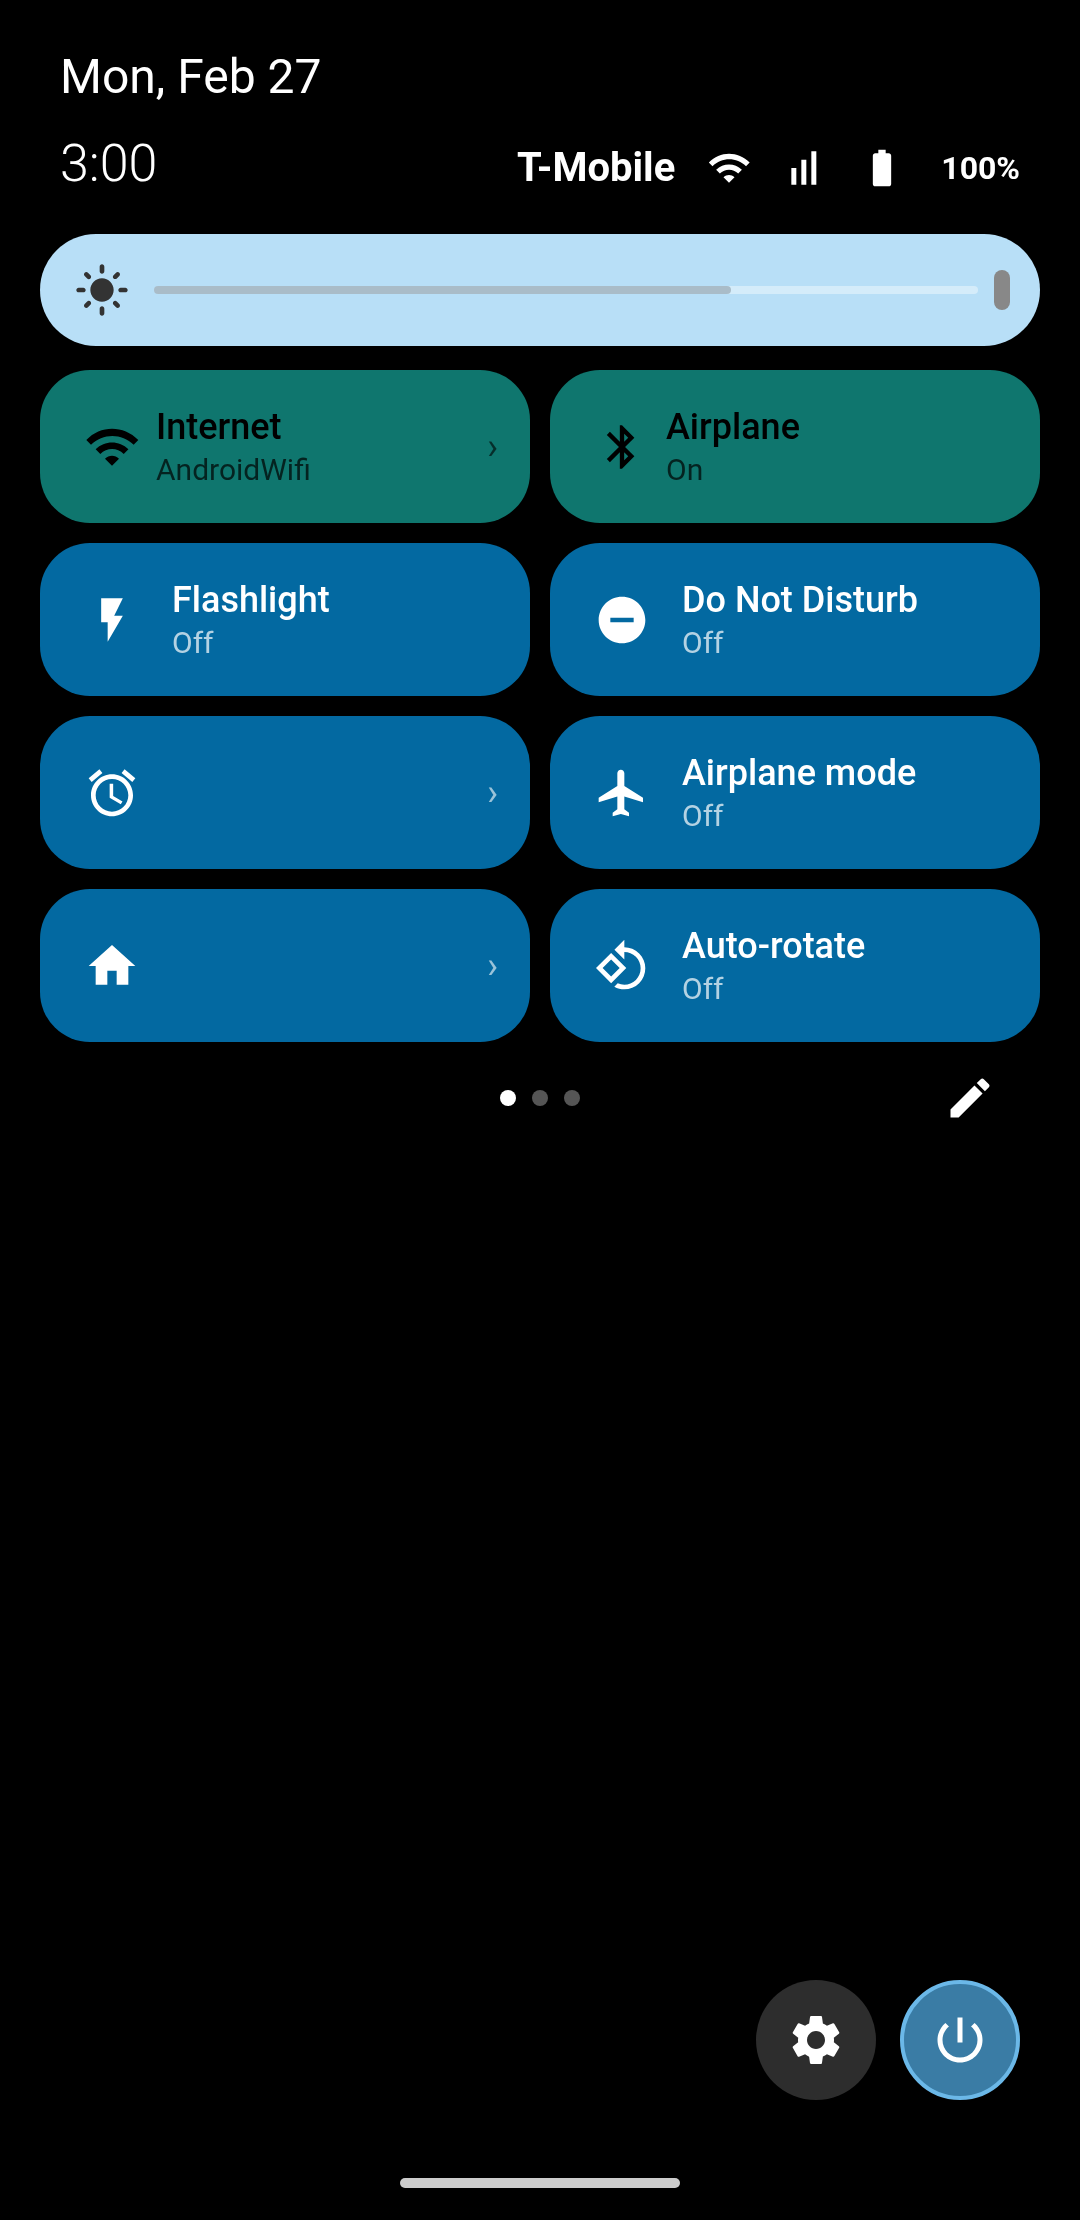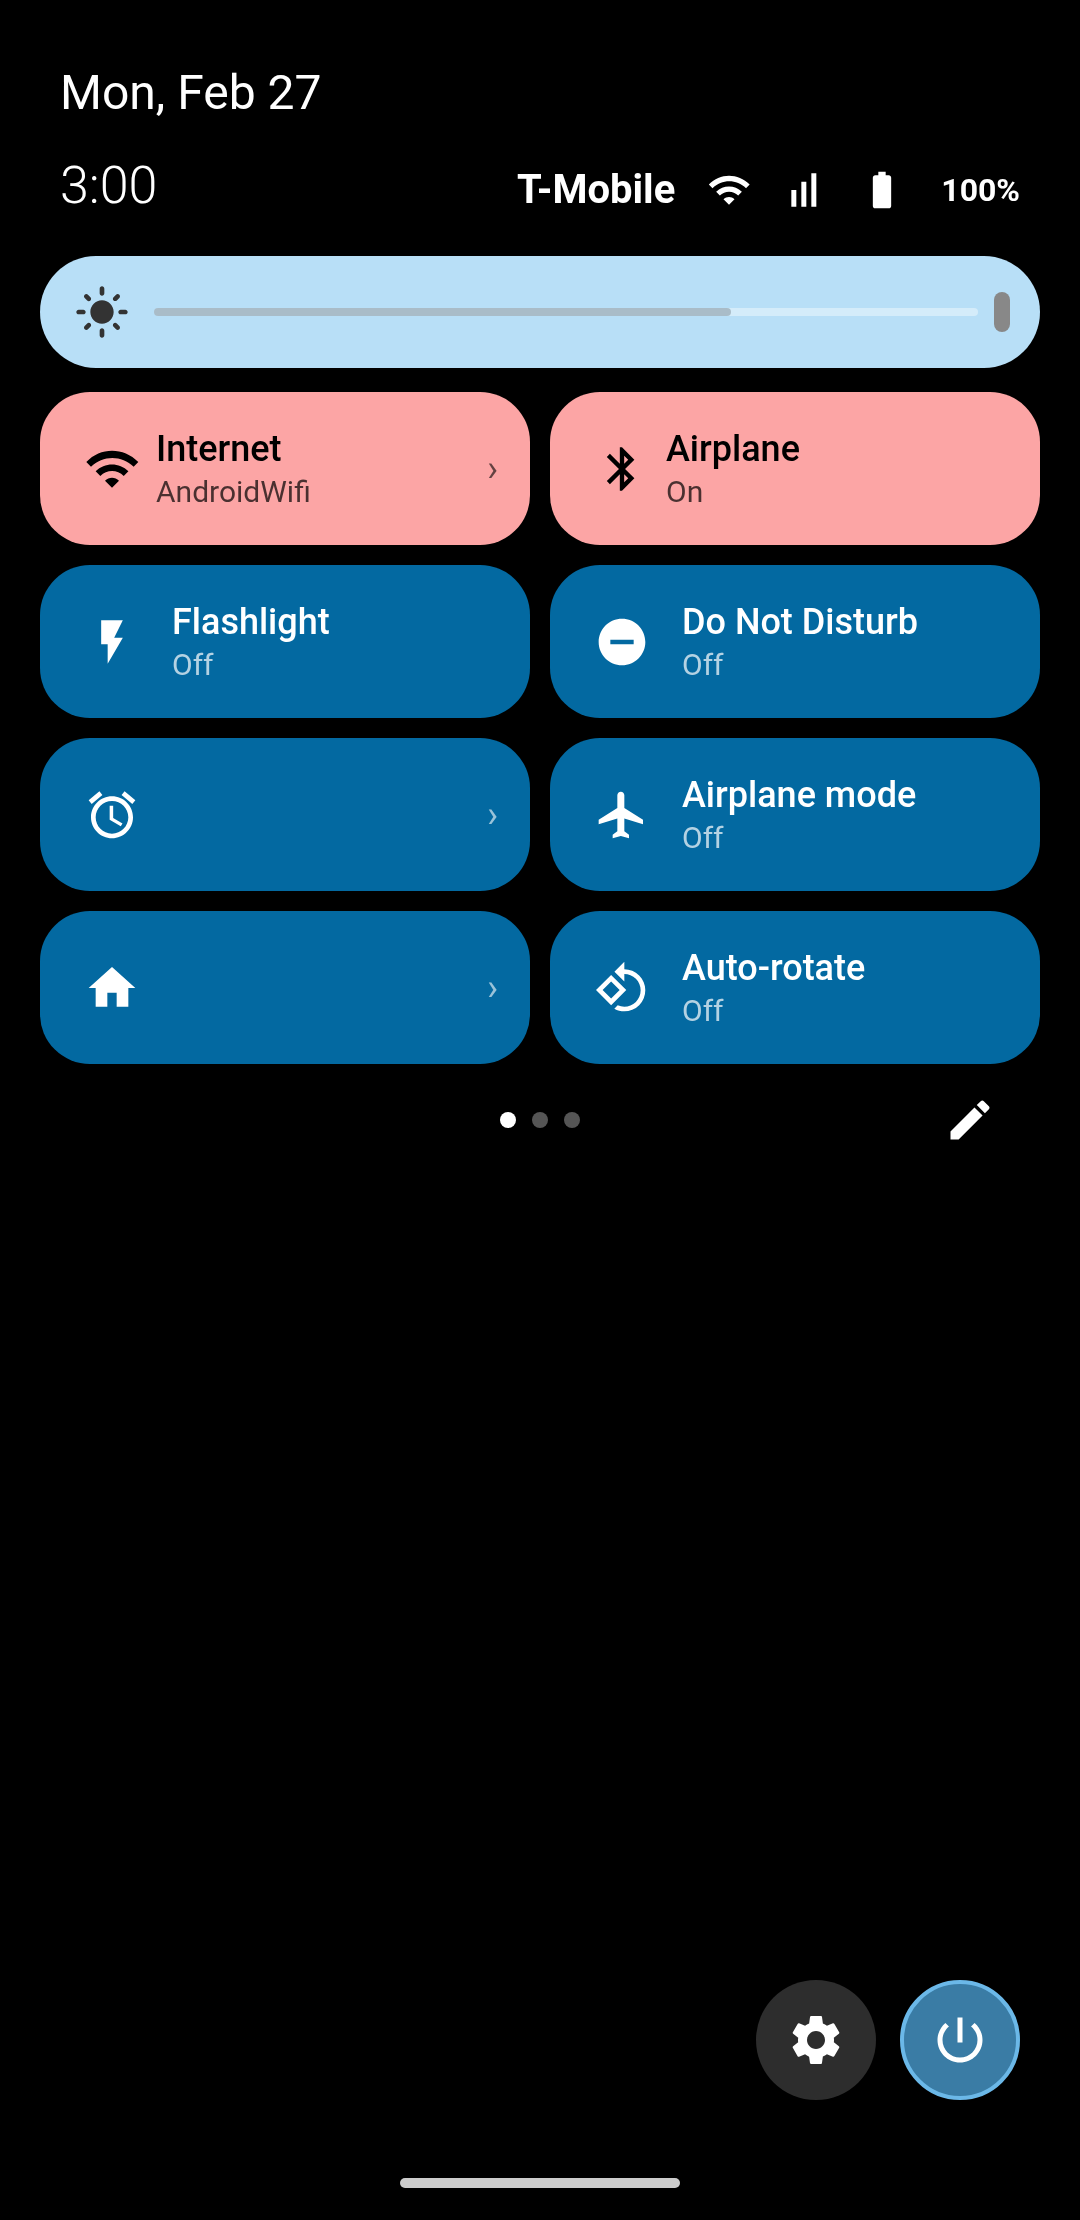--- a/index.html
+++ b/index.html
@@ -14,21 +14,20 @@
       position: relative;
       overflow-x: hidden;
     }
 
     
     .status-bar {
       display: flex;
       justify-content: space-between;
       align-items: flex-start;
       padding: 48px 60px 20px 60px;
-      margin-top: 16px;
     }
 
     .status-date {
       font-size: 48px;
       font-weight: 400;
       color: #fff;
     }
 
     .status-right {
       display: flex;
@@ -48,21 +47,21 @@
       font-weight: 300;
       color: #fff;
       padding: 20px 60px 0 60px;
     }
 
     .status-row {
       display: flex;
       justify-content: space-between;
       align-items: center;
       padding: 0 60px;
-      margin-top: 14px;
+      margin-top: 8px;
     }
 
     
     .qs-panel {
       padding: 40px 40px 0 40px;
     }
 
     
     .brightness-row {
       background: #b8dff7;
@@ -120,21 +119,21 @@
       border-radius: 50px;
       padding: 36px 40px;
       display: flex;
       align-items: center;
       gap: 28px;
       position: relative;
       cursor: pointer;
     }
 
     .tile-active {
-      background: #fca5a5;
+      background: #0f766e;
       color: #000;
       gap: 12px;
     }
 
     .tile-inactive {
       background: #0369a1;
       color: #fff;
     }
 
     .tile-icon {

